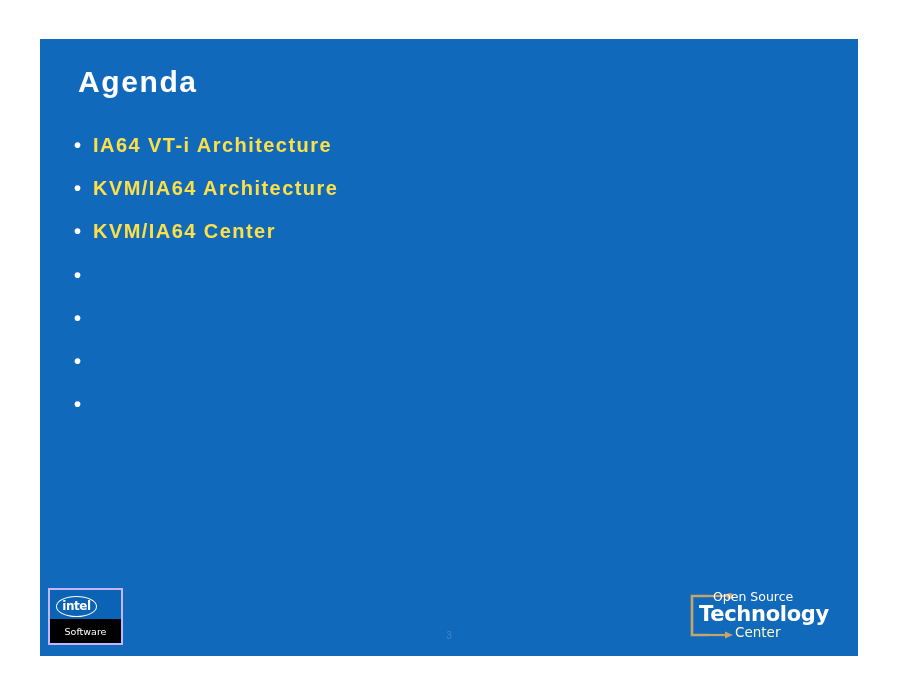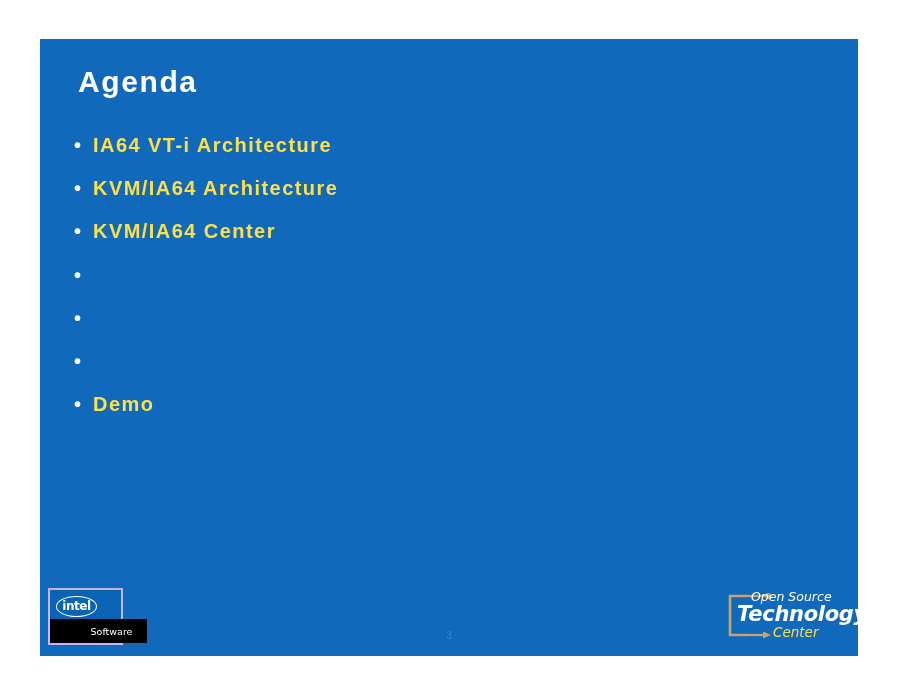--- a/index.html
+++ b/index.html
@@ -139,37 +139,35 @@
   #intel-logo-bottom {
     position: absolute;
     left: 0;
     bottom: 0;
     width: 100%;
     height: 24px;
     background: #000000;
     display: flex;
     align-items: center;
     justify-content: center;
-    padding-left: 26px;
   }
   #intel-software-label {
     color: #ffffff;
     font-size: 9.5px;
     line-height: 11px;
     font-family: "DejaVu Sans", sans-serif;
   }
 
   
   #ostc-logo {
     position: absolute;
-    left: 685px;
+    left: 647px;
     top: 549px;
     width: 120px;
     height: 55px;
-    font-style: italic;
   }
   #ostc-bracket {
     position: absolute;
     left: 0;
     top: 0;
     width: 120px;
     height: 55px;
   }
   #ostc-open-source {
     position: absolute;
@@ -190,21 +188,21 @@
     font-weight: bold;
     line-height: 24px;
     letter-spacing: -0.3px;
     font-family: "DejaVu Sans", sans-serif;
     white-space: nowrap;
   }
   #ostc-center {
     position: absolute;
     left: 48px;
     top: 37px;
-    color: #fde047;
+    color: #fef9c3;
     font-size: 13.5px;
     line-height: 15px;
     font-family: "DejaVu Sans", sans-serif;
     white-space: nowrap;
     text-align: center;
   }
 </style>
 </head>
 <body>
 
@@ -231,21 +229,20 @@
         <span class="bullet-mark">•</span>
       </li>
       <li class="agenda-item">
         <span class="bullet-mark">•</span>
       </li>
       <li class="agenda-item">
         <span class="bullet-mark">•</span>
       </li>
       <li class="agenda-item">
         <span class="bullet-mark">•</span>
-        <span class="agenda-text">Demo</span>
       </li>
     </ul>
 
     <div id="page-number">3</div>
 
     <div id="intel-logo">
       <div id="intel-logo-top">
         <div id="intel-oval"></div>
         <div id="intel-wordmark">intel</div>
       </div>

